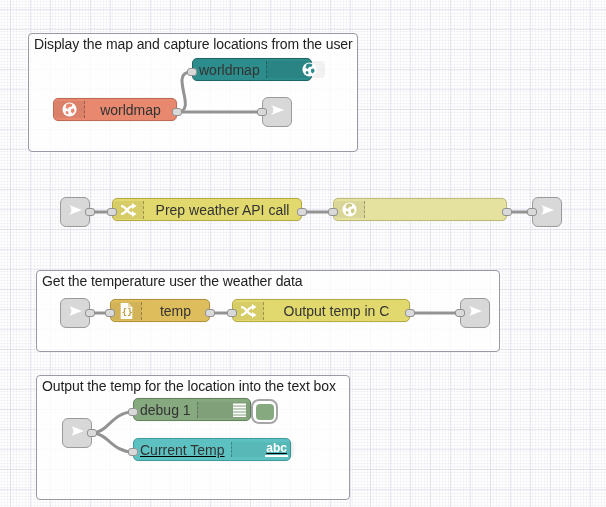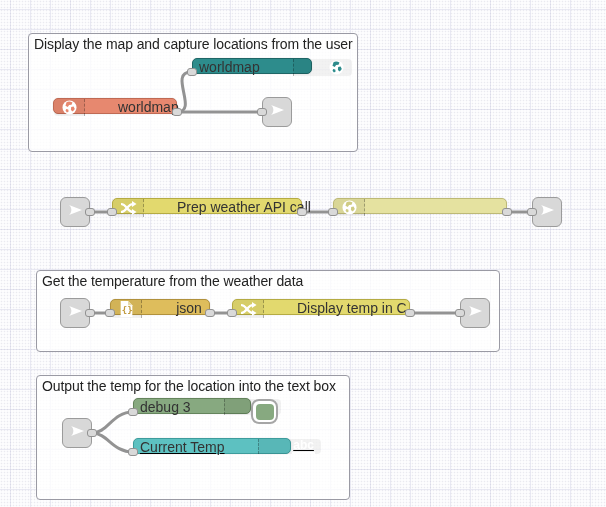--- a/index.html
+++ b/index.html
@@ -16,24 +16,23 @@
   }
   .group{
     position:absolute;background:rgba(255,255,255,0.78);
     border:1.5px solid #9a9aa4;border-radius:4px;box-sizing:border-box;
   }
   .group-title{
     position:absolute;top:2px;left:5px;right:2px;
     font-size:14px;color:#222;white-space:nowrap;letter-spacing:-0.1px;
   }
   .node{
-    position:absolute;height:16px;border-radius:5px;box-sizing:border-box;
-    display:flex;align-items:flex-start;border:1px solid rgba(0,0,0,0.35);
+    position:absolute;height:23px;border-radius:5px;box-sizing:border-box;
+    display:flex;align-items:center;border:1px solid rgba(0,0,0,0.35);
     box-shadow:0 0 0 0.5px rgba(0,0,0,0.05);
-    gap:27px;
   }
   .nlabel{
     flex:1;display:flex;align-items:center;justify-content:center;
     font-size:14px;color:#333;white-space:nowrap;padding:0 6px;
   }
   .italic .nlabel{}
   .nicon{
     width:30px;display:flex;align-items:center;justify-content:center;
     background:rgba(0,0,0,0.05);flex:none;
   }
@@ -75,21 +74,21 @@
 <body>
 
 <div id="canvas">
 
   <div class="group" style="left:28px;top:33px;width:330px;height:119px">
     <span class="group-title">Display the map and capture locations from the user</span>
   </div>
 
 
   <div class="group" style="left:36px;top:270px;width:464px;height:82px">
-    <span class="group-title">Get the temperature from the weather data</span>
+    <span class="group-title">Get the temperature user the weather data</span>
   </div>
 
   <div class="group" style="left:36px;top:375px;width:314px;height:125px">
     <span class="group-title">Output the temp for the location into the text box</span>
   </div>
 
   <svg class="wires" width="606" height="507">
     <path d="M177,112 C199,112 168,72 191,72"></path>
     <path d="M177,112 L262,112"></path>
     <path d="M90,212 L112,212"></path>
@@ -182,53 +181,53 @@
   </div>
 
   <div class="node amber" style="left:110px;top:299px;width:100px">
     <span class="nicon left">
       <svg width="15" height="18" viewBox="0 0 14 17">
           <path d="M1.5,1 h7 l4,4 v11 h-11 z" fill="#fff"></path>
           <path d="M8.5,1 l4,4 h-4 z" fill="#e6d9a8"></path>
           <text x="2.6" y="12.5" font-size="8.5" font-weight="bold" fill="#c09a3e" font-family="'DejaVu Sans Mono',monospace">{}</text>
         </svg>
     </span>
-    <span class="nlabel">json</span>
+    <span class="nlabel">temp</span>
   </div>
 
   <div class="node yellow italic" style="left:232px;top:299px;width:178px">
     <span class="nicon left">
       <svg width="18" height="18" viewBox="0 0 18 18">
           <path d="M2,5 C8,5 8,13 14,13" stroke="#fff" stroke-width="2.1" fill="none"></path>
           <path d="M2,13 C8,13 8,5 14,5" stroke="#fff" stroke-width="2.1" fill="none"></path>
           <polygon points="13,10 17.5,13 13,16" fill="#fff"></polygon>
           <polygon points="13,2 17.5,5 13,8" fill="#fff"></polygon>
         </svg>
     </span>
-    <span class="nlabel">Display temp in C</span>
+    <span class="nlabel">Output temp in C</span>
   </div>
 
   <div class="linknode" style="left:460px;top:298px">
     <span>
       <svg width="20" height="20" viewBox="0 0 20 20">
           <path d="M4,5 C7.2,7.8 7.2,12.2 4,15 L10.5,12.6 L17,10 L10.5,7.4 Z" fill="#fff"></path>
         </svg>
     </span>
   </div>
 
   <div class="linknode" style="left:62px;top:418px">
     <span>
       <svg width="20" height="20" viewBox="0 0 20 20">
           <path d="M4,5 C7.2,7.8 7.2,12.2 4,15 L10.5,12.6 L17,10 L10.5,7.4 Z" fill="#fff"></path>
         </svg>
     </span>
   </div>
 
   <div class="node green italic" style="left:133px;top:398px;width:118px">
-    <span class="nlabel">debug 3</span>
+    <span class="nlabel">debug 1</span>
     <span class="nicon right" style="width:28px">
       <svg width="15" height="16" viewBox="0 0 15 16">
           <rect x="1" y="1.5" width="13" height="2" fill="#fff"></rect>
           <rect x="1" y="4.5" width="13" height="2" fill="#fff"></rect>
           <rect x="1" y="7.5" width="13" height="2" fill="#fff"></rect>
           <rect x="1" y="10.5" width="13" height="2" fill="#fff"></rect>
           <rect x="1" y="13.5" width="13" height="1.5" fill="#fff"></rect>
         </svg>
     </span>
   </div>

